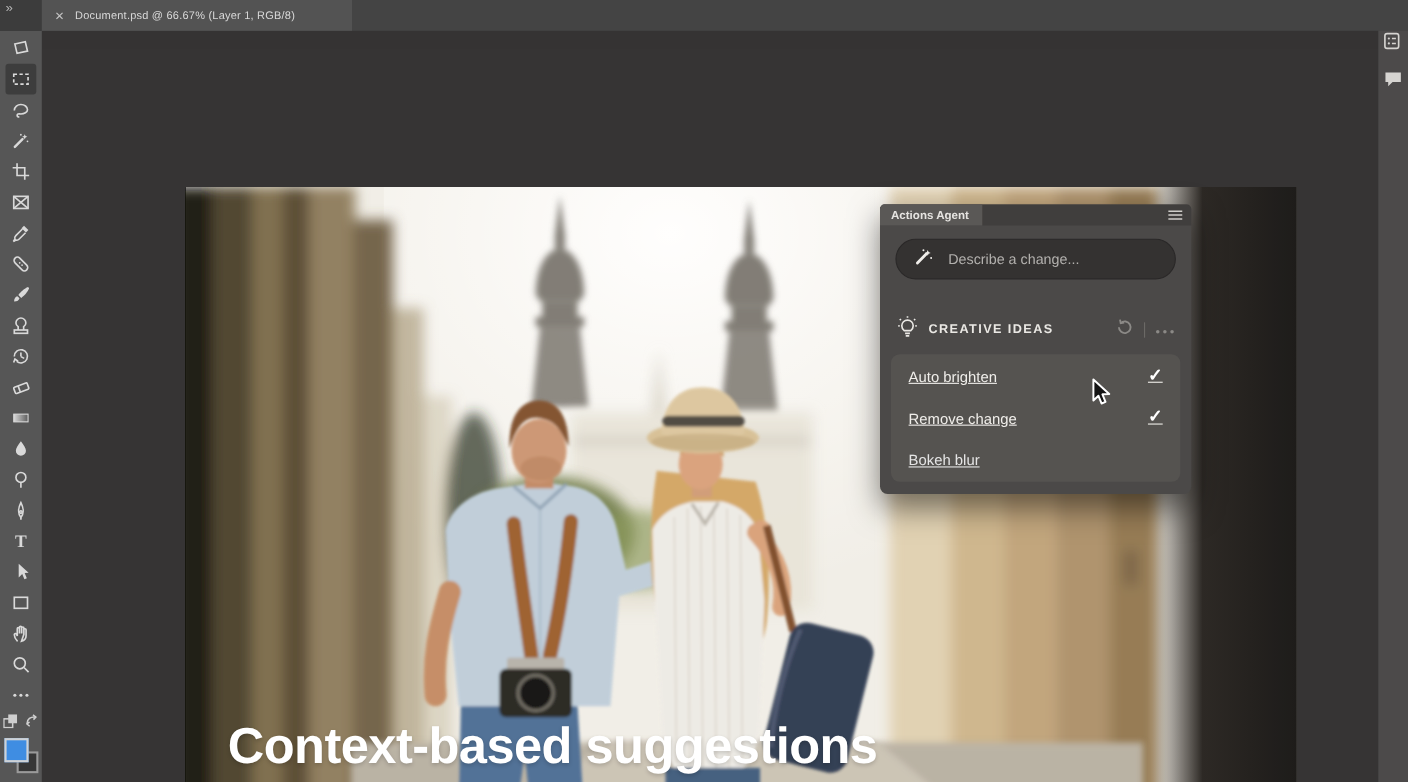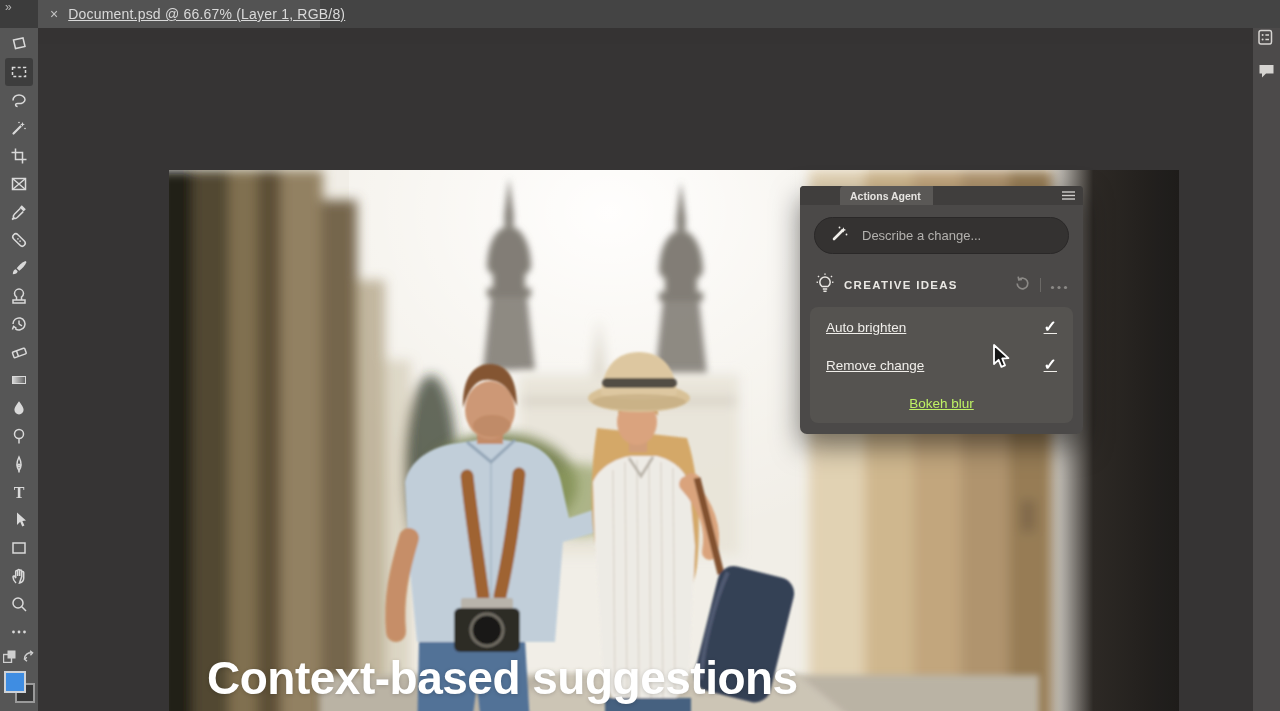--- a/index.html
+++ b/index.html
@@ -8,21 +8,21 @@
     width:1280px; height:711px; overflow:hidden; position:relative;
     background:#353333; font-family:"Liberation Sans", sans-serif;
     -webkit-font-smoothing:antialiased;
   }
 
   
   #tabbar { position:absolute; left:0; top:0; width:1280px; height:28px; background:#444444; display:flex; z-index:30; }
   .tab-corner { width:38px; height:28px; background:#3c3c3c; color:#b5b5b5; font-size:12px; line-height:10px; padding:2px 0 0 5px; }
   .doc-tab { width:282px; height:28px; background:#535353; display:flex; align-items:center; gap:10px; padding:0 12px; }
   .close-glyph { color:#c4c4c4; font-size:14px; line-height:1; }
-  .tab-title { color:#d9d9d9; font-size:14px; letter-spacing:.2px; white-space:nowrap;text-decoration:underline; }
+  .tab-title { color:#d9d9d9; font-size:10px; letter-spacing:.2px; white-space:nowrap; }
 
   
   #toolbar { position:absolute; left:0; top:28px; width:38px; height:683px; background:#565656;
              display:flex; flex-direction:column; align-items:center; padding:2px 0 6px; z-index:20; }
   .tool { width:28px; height:28px; flex:0 0 28px; display:flex; align-items:center; justify-content:center; border-radius:3px; }
   .tool.active { background:#3d3d3d; }
   .tool svg { display:block; }
   #color-controls { margin-top:auto; width:38px; display:flex; flex-direction:column; align-items:center; }
   .mini-row { display:flex; gap:6px; margin-bottom:4px; }
   #swatches { position:relative; width:34px; height:34px; }
@@ -36,38 +36,38 @@
   .caption { position:absolute; left:38px; bottom:36px; color:#ffffff; font-size:46px; font-weight:bold;
              letter-spacing:-0.5px; text-shadow:0 1px 4px rgba(0,0,0,.18); white-space:nowrap; }
 
   
   #dock { position:absolute; right:0; top:20px; width:27px; height:691px; background:#4c4a4a;
           display:flex; flex-direction:column; align-items:center; padding-top:9px; gap:13px; z-index:25; }
 
   
   #agent-panel { position:absolute; left:800px; top:186px; width:283px; background:#4b4948;
                  border-radius:4px 4px 7px 7px; box-shadow:0 12px 28px rgba(0,0,0,.5); z-index:40; padding-bottom:11px; }
-  .panel-header { height:19px; background:#403e3d; border-radius:4px 4px 0 0; display:flex; align-items:stretch;padding-left:40px; }
+  .panel-header { height:19px; background:#403e3d; border-radius:4px 4px 0 0; display:flex; align-items:stretch; }
   .panel-tab { background:#5a5856; padding:0 12px 0 10px; display:flex; align-items:center;
                font-size:10.5px; font-weight:bold; color:#e6e4e1; border-radius:4px 0 0 0; }
   .panel-menu { margin-left:auto; align-self:center; margin-right:8px; line-height:0; }
 
   .agent-input { margin:12px 14px 0; height:37px; border-radius:19px; background:#343231; border:1px solid #2a2828;
                  display:flex; align-items:center; gap:11px; padding:0 15px; }
   .agent-input input { flex:1; background:transparent; border:none; outline:none; color:#b3b1ae; font-size:13px;
                        font-family:"Liberation Sans", sans-serif; }
   .agent-input input::placeholder { color:#b3b1ae; opacity:1; }
 
-  .section-row { display:flex; align-items:center; margin:19px 15px 10px 16px; }
+  .section-row { display:flex; align-items:center; margin:33px 15px 10px 16px; }
   .section-title { font-size:11.5px; font-weight:bold; color:#eae8e4; letter-spacing:1.3px; margin-left:10px; flex:1; }
   .divider { width:1px; height:14px; background:#6b6966; margin:0 9px; }
 
   .card { margin:0 10px; background:#555350; border-radius:8px; padding:1px 0; }
   .sugg { height:38px; display:flex; align-items:center; padding:0 16px; font-size:13.5px; color:#f0eeea;text-decoration:underline; }
-  .sugg.muted { color:#bef264;justify-content:center; }
+  .sugg.muted { color:#e5e5e5; }
   .check { margin-left:auto; color:#ffffff; font-size:16px; font-weight:bold; line-height:1; }
 
   #mouse-cursor { position:absolute; left:988px; top:343px; z-index:60; }
 </style>
 </head>
 <body>
 
 <div id="tabbar">
   <div class="tab-corner">
     <span>»</span>

